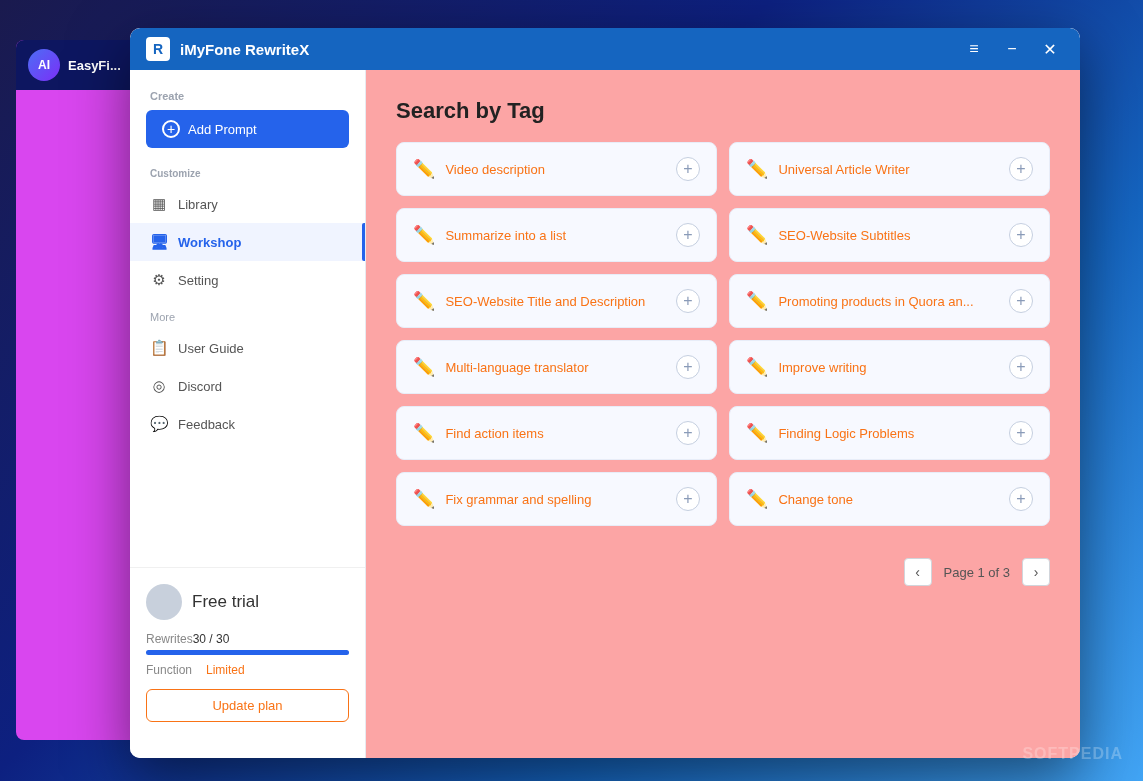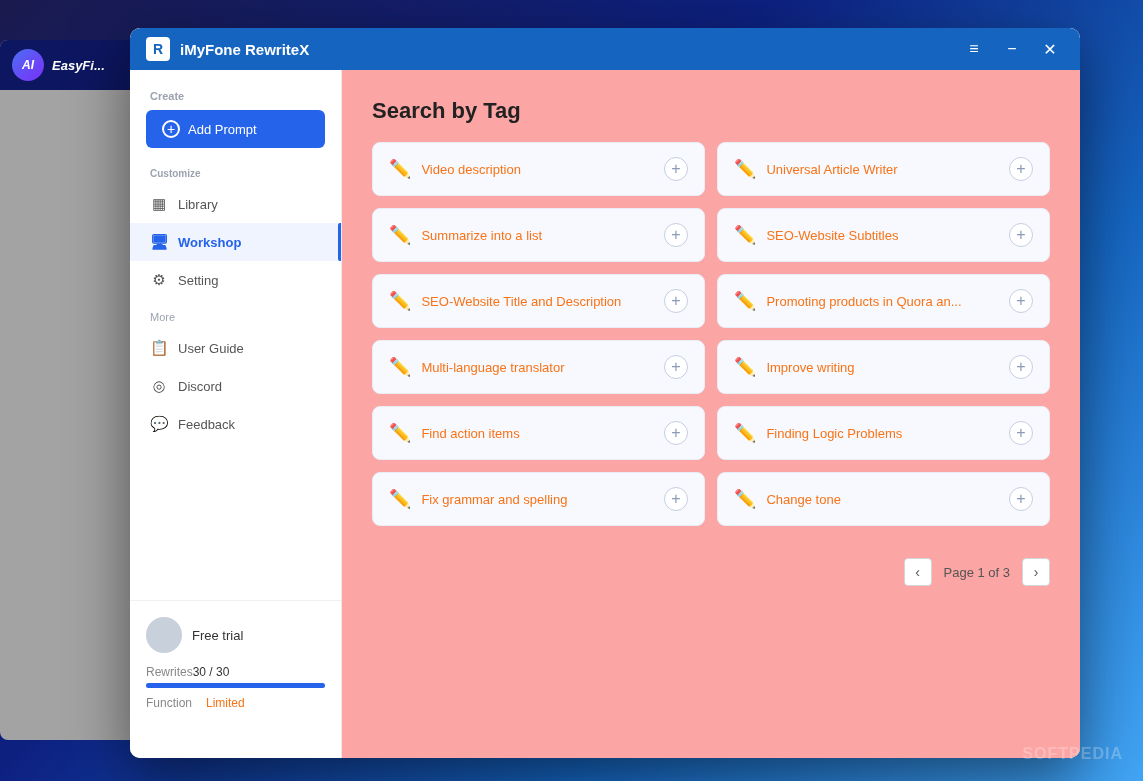--- a/index.html
+++ b/index.html
@@ -12,26 +12,25 @@
       position: relative;
       display: flex;
       align-items: center;
       justify-content: center;
     }
 
     
     .bg-app {
       position: absolute;
       top: 40px;
-      left: 0;
+      left: 16px;
       width: 160px;
       height: 700px;
-      background: #a3a3a3;
+      background: #d946ef;
       border-radius: 8px 0 0 8px;
-      font-style: italic;
     }
     .bg-app-header {
       background: #0d1660;
       height: 50px;
       display: flex;
       align-items: center;
       padding: 0 12px;
       gap: 8px;
       border-radius: 8px 8px 0 0;
     }
@@ -112,21 +111,21 @@
     }
 
     .modal-body {
       display: flex;
       flex: 1;
       overflow: hidden;
     }
 
     
     .sidebar {
-      width: 212px;
+      width: 236px;
       background: white;
       border-right: 1px solid #e8eaf0;
       padding: 20px 0;
       display: flex;
       flex-direction: column;
     }
     .sidebar-section-label {
       font-size: 11px;
       color: #9ca3af;
       font-weight: 600;
@@ -218,21 +217,21 @@
       gap: 10px;
       margin-bottom: 12px;
     }
     .avatar {
       width: 36px;
       height: 36px;
       background: #c8d0dc;
       border-radius: 50%;
     }
     .user-name {
-      font-size: 13px;
+      font-size: 17px;
       font-weight: 500;
       color: #333;
     }
     .stat-row {
       display: flex;
       align-items: center;
       margin-bottom: 4px;
       font-size: 12px;
       color: #555;
     }
@@ -454,20 +453,21 @@
           <span class="stat-label">Rewrites</span>
           <span class="stat-value">30 / 30</span>
         </div>
         <div class="progress-bar-container">
           <div class="progress-bar-fill" style="width: 100%"></div>
         </div>
         <div class="function-row">
           <span class="stat-label">Function</span>
           <span class="limited-badge">Limited</span>
         </div>
+        <button class="update-plan-btn">Update plan</button>
       </div>
     </div>
 
     <div class="main-content">
       <div class="page-title">Search by Tag</div>
 
 
       <div class="cards-grid">
 
         <div class="card">

